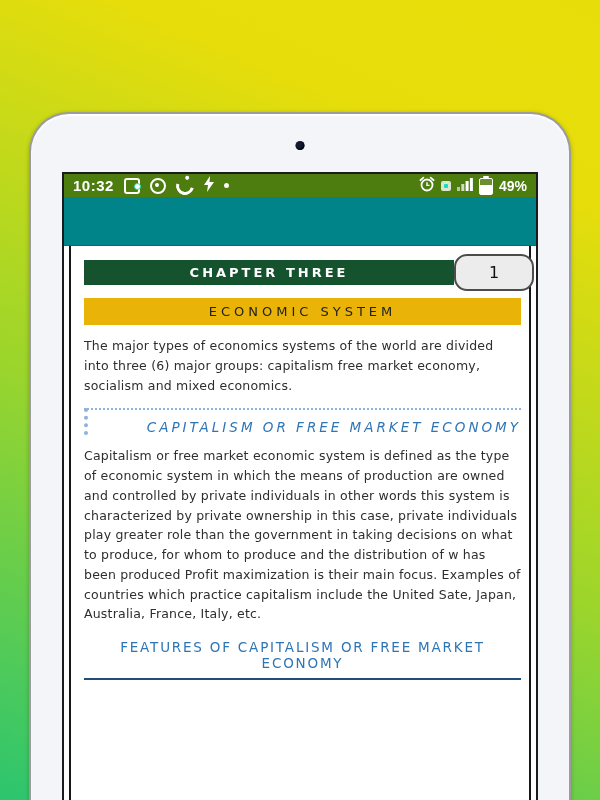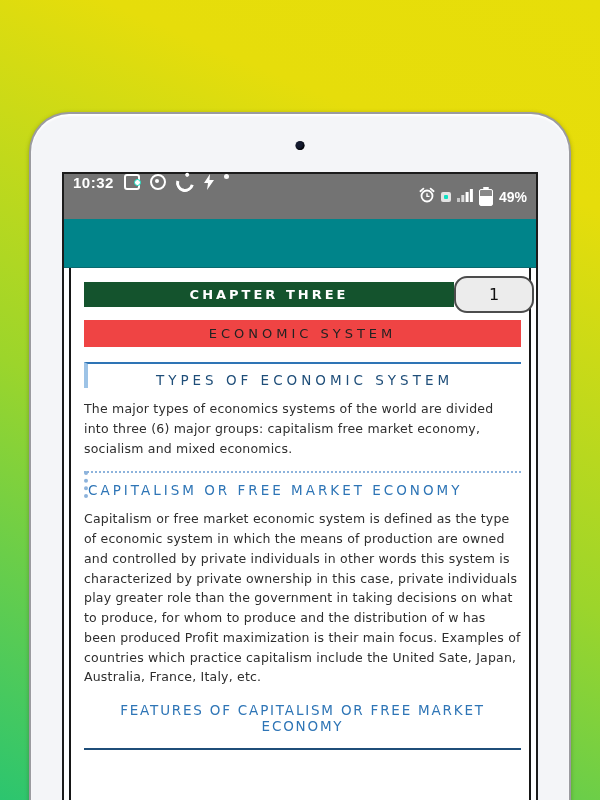--- a/index.html
+++ b/index.html
@@ -21,21 +21,21 @@
     box-shadow:inset -1px -1px 2px #000;
   }
   
   .screen{
     position:absolute;top:58px;left:31px;width:472px;height:642px;
     border:2px solid #1c1c1c;border-bottom:none;background:#fff;
     display:flex;flex-direction:column;
   }
   
   .status-bar{
-    height:45px;flex:none;background:#737373;display:flex;
+    height:23px;flex:none;background:#4d7c0f;display:flex;align-items:center;
     gap:10px;padding:0 9px;color:#fff;font-weight:700;font-size:14px;
   }
   .sb-time{font-size:15px;letter-spacing:.5px;}
   .ic{display:inline-block;position:relative;flex:none;}
   .ic-capture{width:12px;height:12px;border:2px solid #fff;border-radius:3px;}
   .ic-capture::after{content:"";position:absolute;right:-3px;top:3px;width:5px;height:5px;border-radius:50%;background:#fff;border:1px solid #0ee0c2;}
   .ic-hotspot{width:12px;height:12px;border:2px solid #fff;border-radius:50%;}
   .ic-hotspot::after{content:"";position:absolute;left:3px;top:3px;width:4px;height:4px;background:#fff;border-radius:50%;}
   .ic-gesture{width:12px;height:12px;border:3px solid transparent;border-bottom:3px solid #fff;border-left:3px solid #fff;border-radius:50%;transform:rotate(-30deg);}
   .ic-gesture::after{content:"";position:absolute;right:-2px;top:-2px;width:4px;height:4px;background:#fff;border-radius:50%;}
@@ -60,35 +60,35 @@
   .chapter-banner{
     flex:1;background:#14532d;color:#fff;text-align:center;
     font-weight:700;font-size:13px;letter-spacing:3px;padding:5px 0;
   }
   .page-btn{
     flex:none;width:76px;margin:-8px -11px -8px 0;background:#ececec;
     border:2px solid #4c4c4c;border-radius:13px;text-align:center;
     font-size:16px;color:#111;padding:7px 0;cursor:pointer;position:relative;z-index:2;
   }
   .title-banner{
-    background:#ef4444;text-align:center;font-size:13px;letter-spacing:4px;
+    background:#eab308;text-align:center;font-size:13px;letter-spacing:4px;
     color:#222;padding:6px 0;margin:0 2px 4px 0;
   }
   .para{font-size:12.5px;line-height:1.58;margin:11px 2px 11px 0;letter-spacing:.2px;}
   .h-types{
     margin:15px 2px 0 0;border-top:2px solid #2e74b5;border-left:4px solid #9dc3e6;
     padding:8px 0 0 0;text-align:center;color:#1f4e79;font-size:13.5px;letter-spacing:4px;
   }
   .h-cap{
     margin:13px 2px 0 0;border-top:2px dotted #8db3dc;border-left:4px dotted #8db3dc;
-    padding:9px 0 0 0;text-align:left;color:#2e75b6;font-size:13.5px;letter-spacing:3px;
+    padding:9px 0 0 0;text-align:right;color:#2e75b6;font-size:13.5px;letter-spacing:3px;font-style:italic;
   }
   .h-feat{
     margin:15px 2px 0 0;border-bottom:2px solid #1f4e79;
-    padding:0 0 14px 0;text-align:center;color:#2e75b6;font-size:13.5px;letter-spacing:1.8px;
+    padding:0 0 7px 0;text-align:center;color:#2e75b6;font-size:13.5px;letter-spacing:1.8px;
   }
 </style>
 </head>
 <body>
 
 <div class="tablet">
   <div class="camera"></div>
 
   <div class="screen">
 
@@ -132,21 +132,20 @@
       <div class="doc-page">
 
         <div class="chapter-row">
           <div class="chapter-banner">CHAPTER THREE</div>
           <div class="page-btn">1</div>
         </div>
 
         <div class="title-banner">ECONOMIC SYSTEM</div>
 
 
-        <div class="h-types">TYPES OF ECONOMIC SYSTEM</div>
         <div class="para">The major types of economics systems of the world are divided into three (6) major groups: capitalism free market economy, socialism and mixed economics.</div>
 
         <div class="h-cap">CAPITALISM OR FREE MARKET ECONOMY</div>
         <div class="para">Capitalism or free market economic system is defined as the type of economic system in which the means of production are owned and controlled by private individuals in other words this system is characterized by private ownership in this case, private individuals play greater role than the government in taking decisions on what to produce, for whom to produce and the distribution of w has been produced Profit maximization is their main focus. Examples of countries which practice capitalism include the United Sate, Japan, Australia, France, Italy, etc.</div>
 
         <div class="h-feat">FEATURES OF CAPITALISM OR FREE MARKET ECONOMY</div>
 
       </div>
     </div>
 

